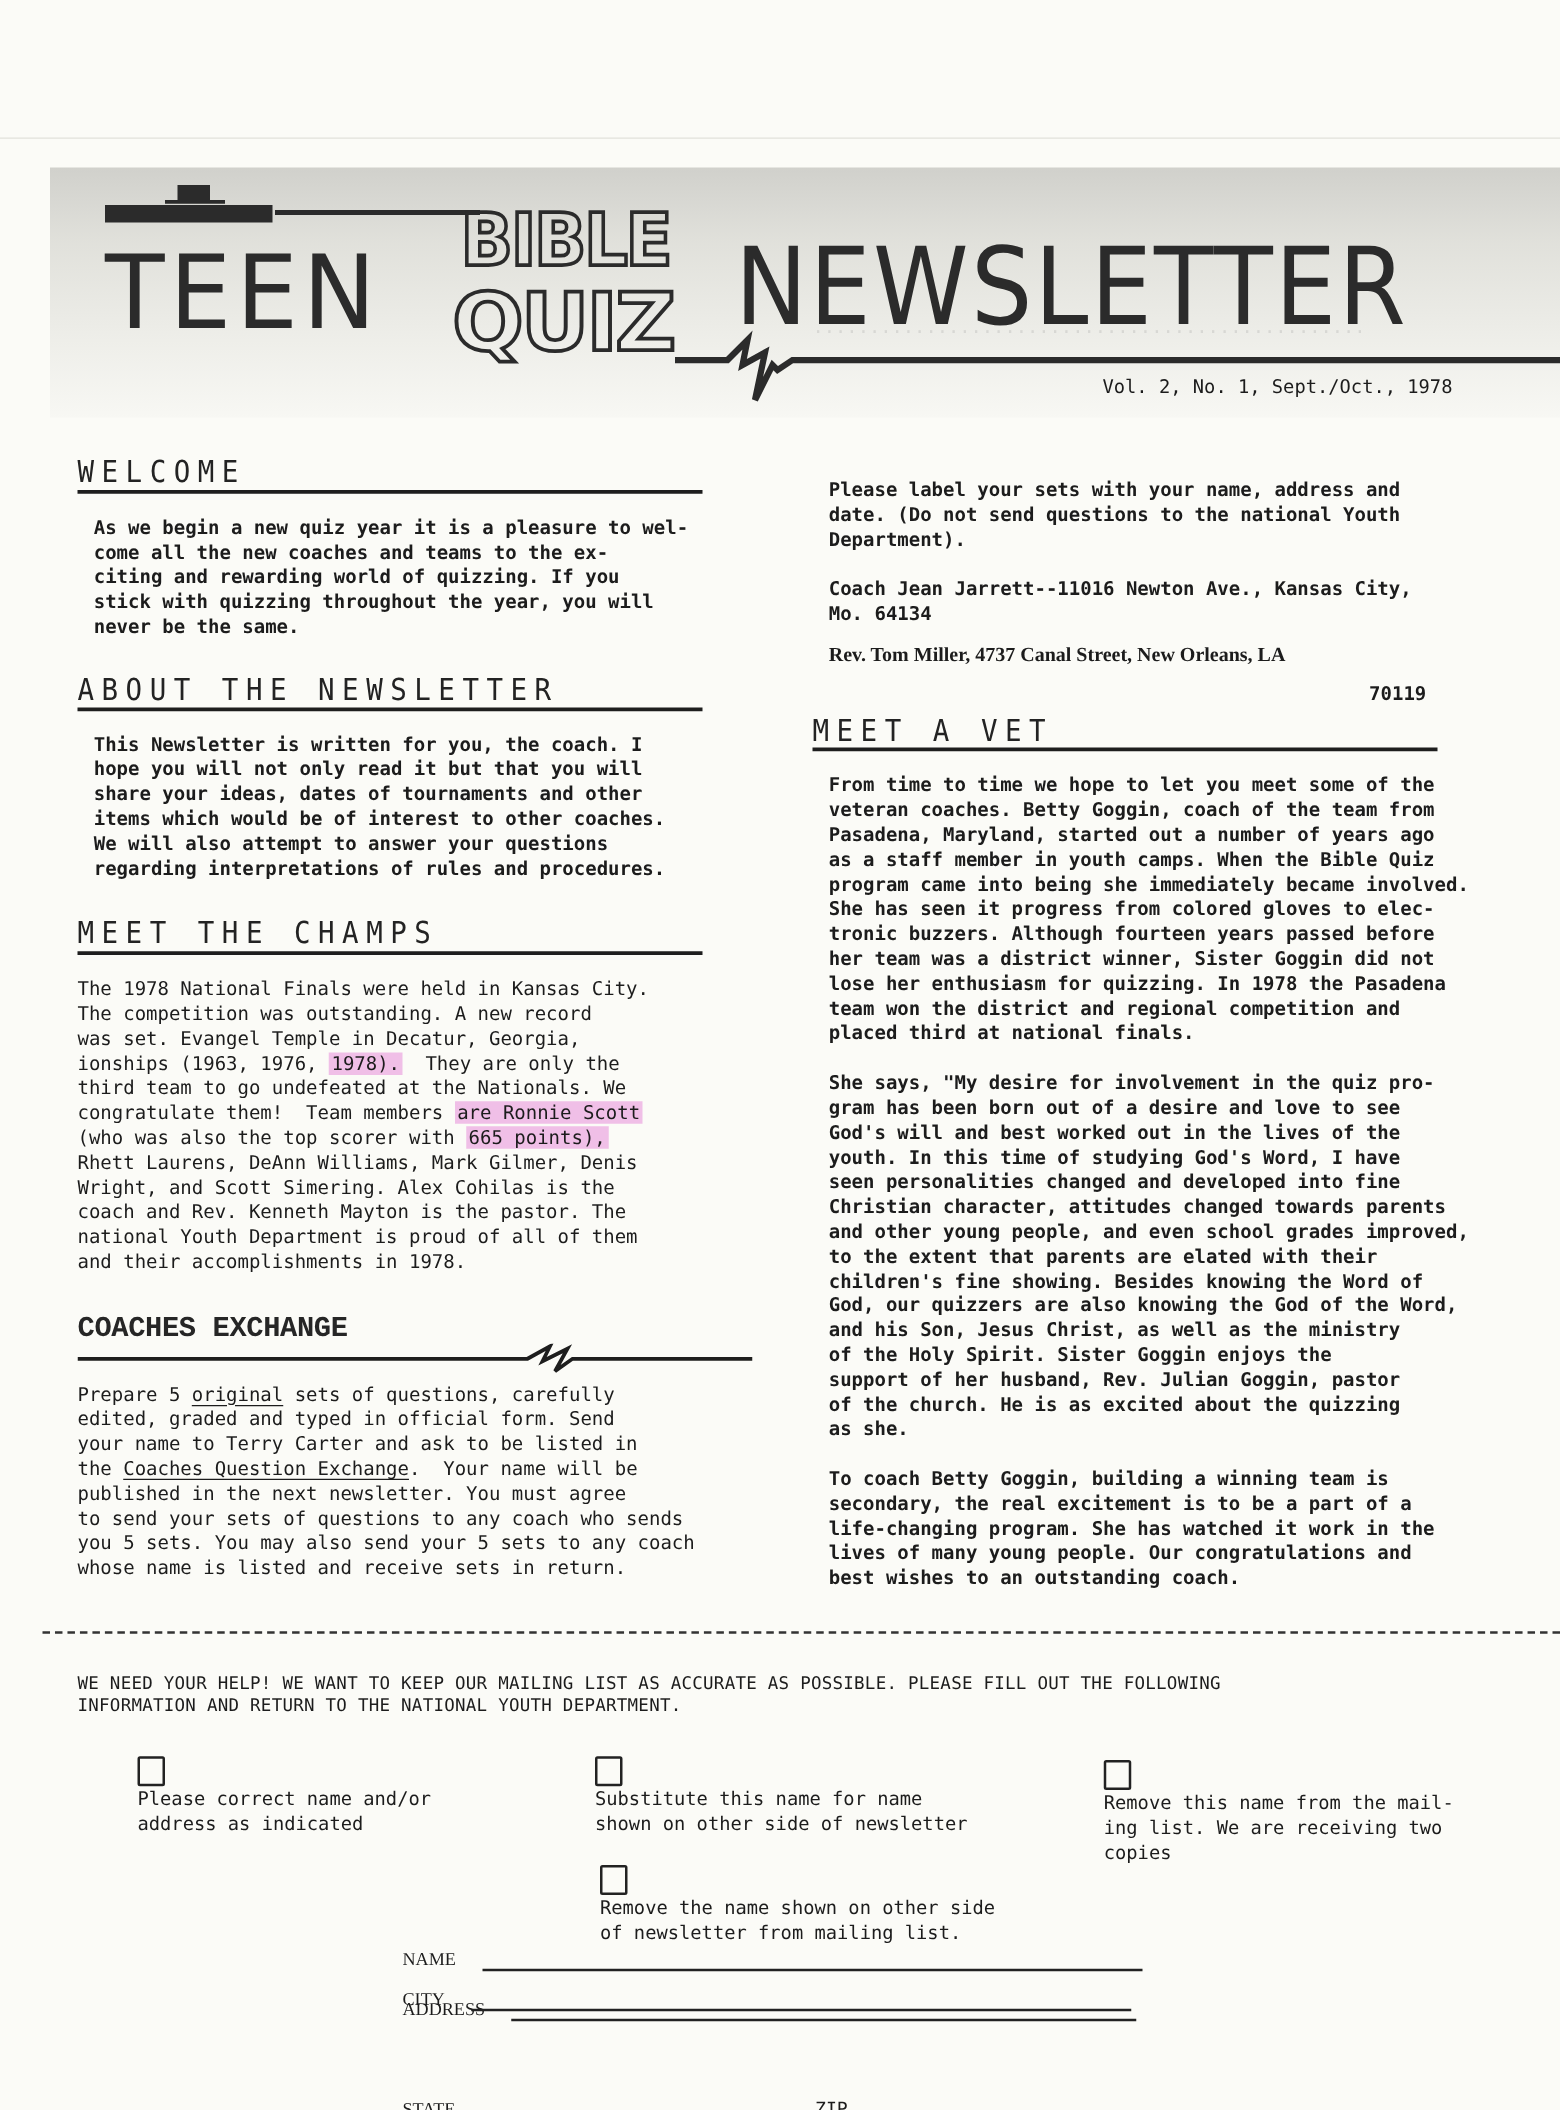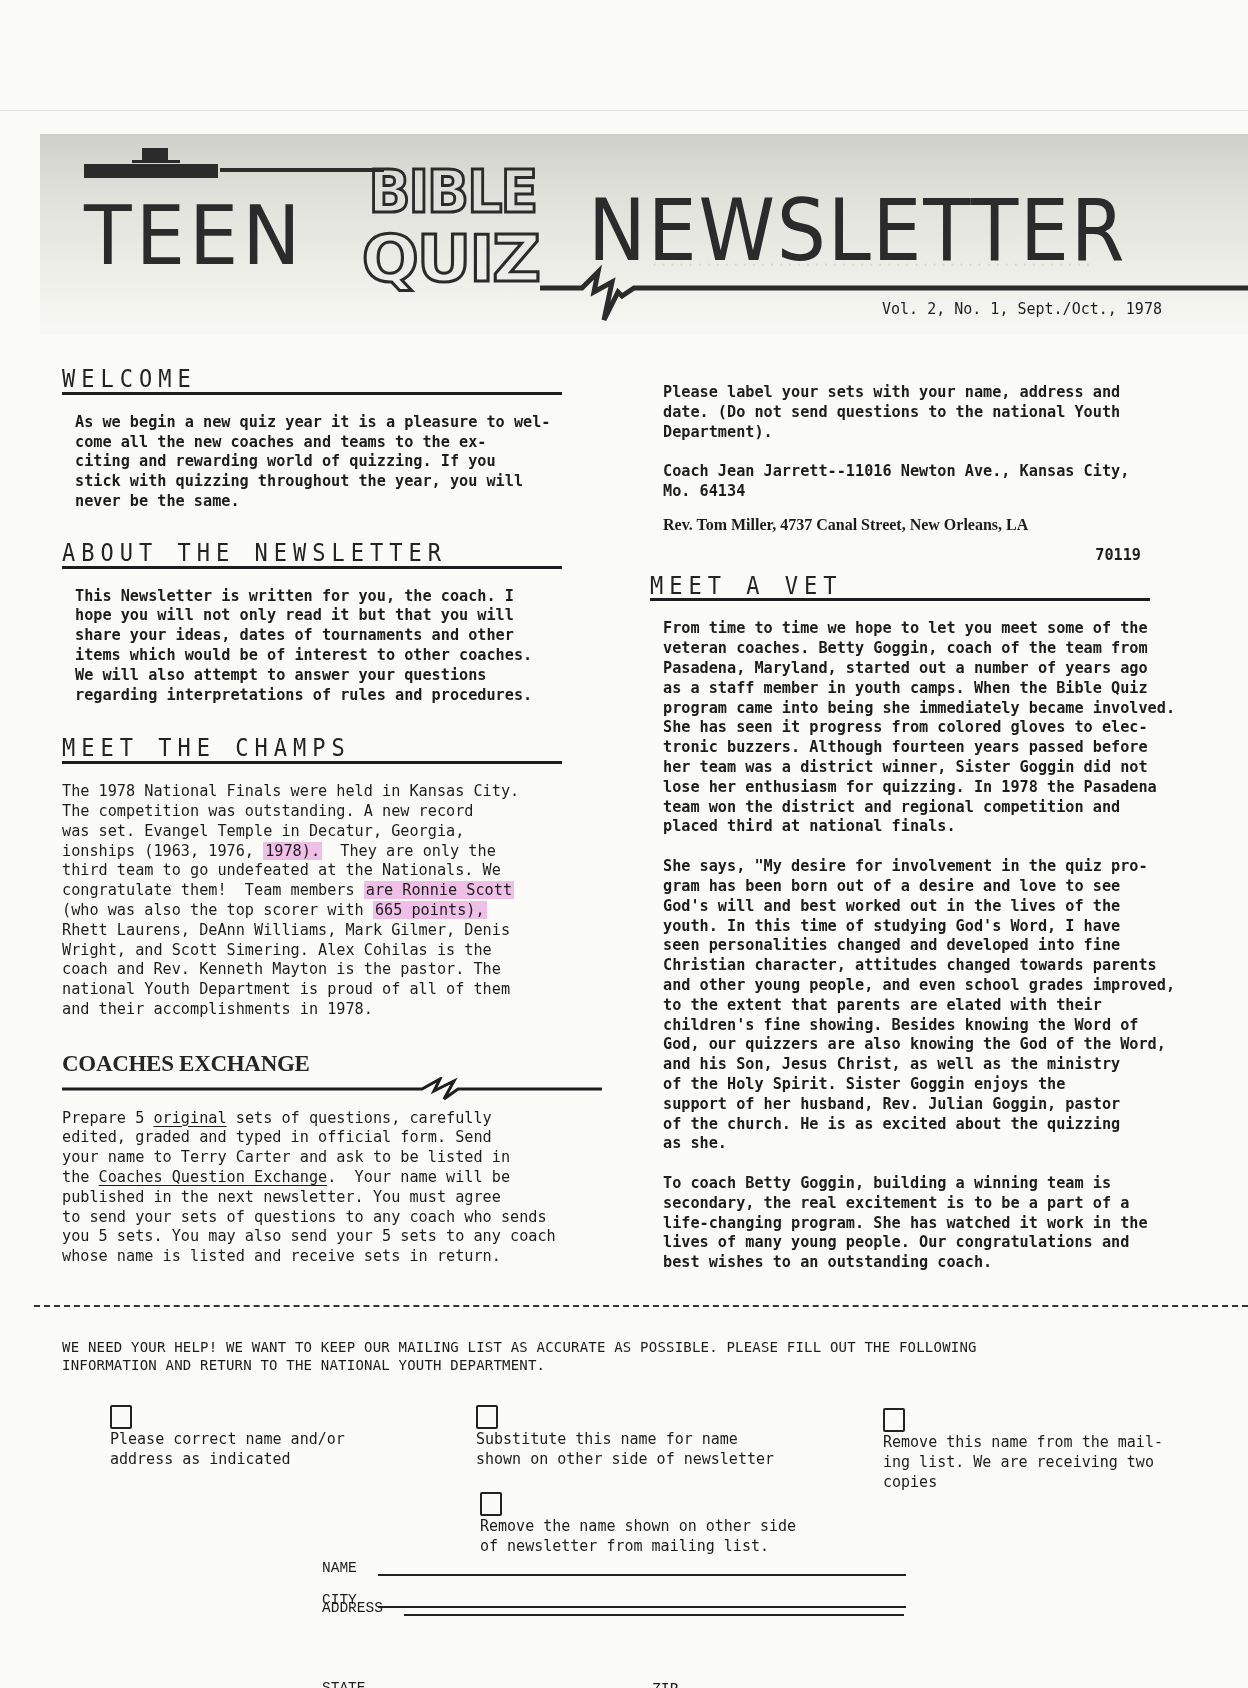--- a/index.html
+++ b/index.html
@@ -98,21 +98,21 @@
       transform-origin: left bottom;
     }
     .heading-rule {
       height: 3px;
       background: #1e1e1e;
       width: 500px;
       margin-top: 2px;
       margin-bottom: 18px;
     }
     .heading-bold {
-      font-family: Liberation Serif, serif;
+      font-family: Liberation Mono, monospace;
       font-weight: bold;
       font-size: 23px;
       letter-spacing: -0.3px;
       color: #262626;
     }
     .para {
       margin: 13px;
       white-space: pre-line;
       font-weight: bold;
     }
@@ -153,21 +153,21 @@
       margin-top: 10px;
       flex-shrink: 0;
       background: transparent;
     }
     .opt-label { white-space: pre-line; }
     .field-row {
       position: absolute;
       left: 322px;
       display: flex;
       align-items: flex-end;
-      font-family: Liberation Mono, monospace;
+      font-family: Liberation Serif, serif;
       font-size: 14.5px;
       gap: 19px;
     }
     .field-line {
       border-bottom: 2px solid #222;
       height: 14px;
       margin-left: 2px;
     }
     .zip-label {
       position: absolute;

